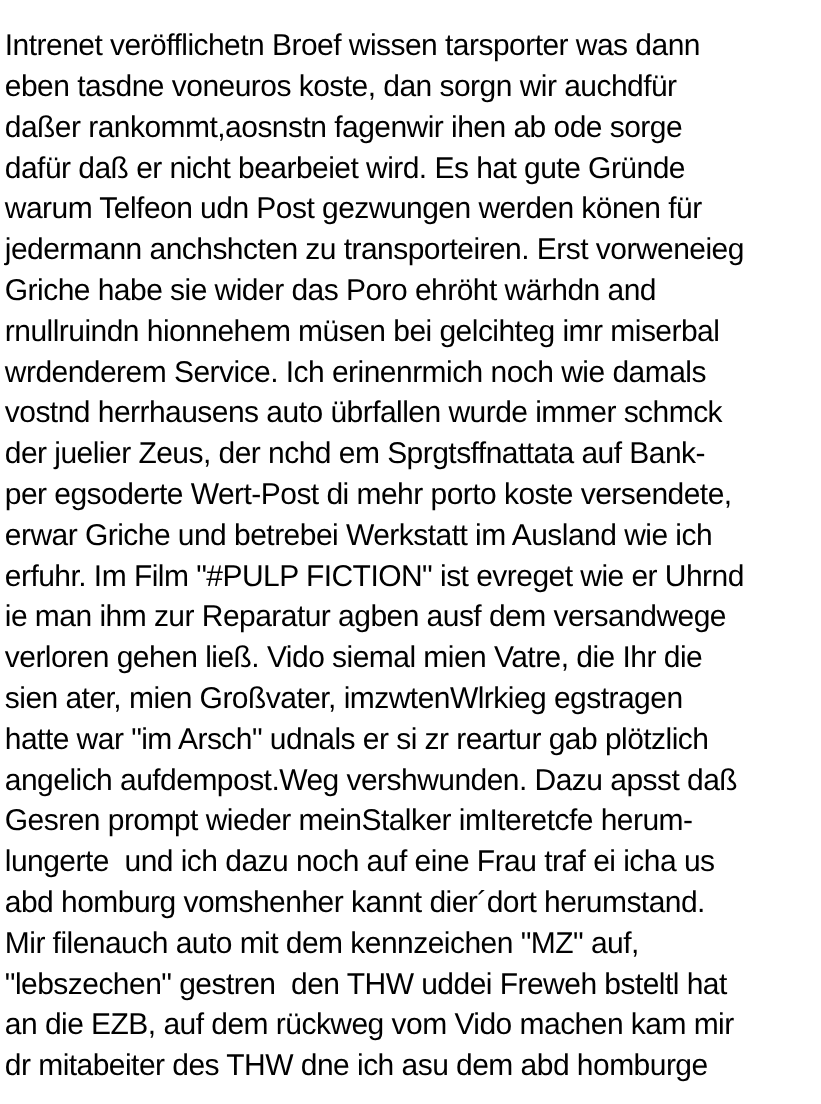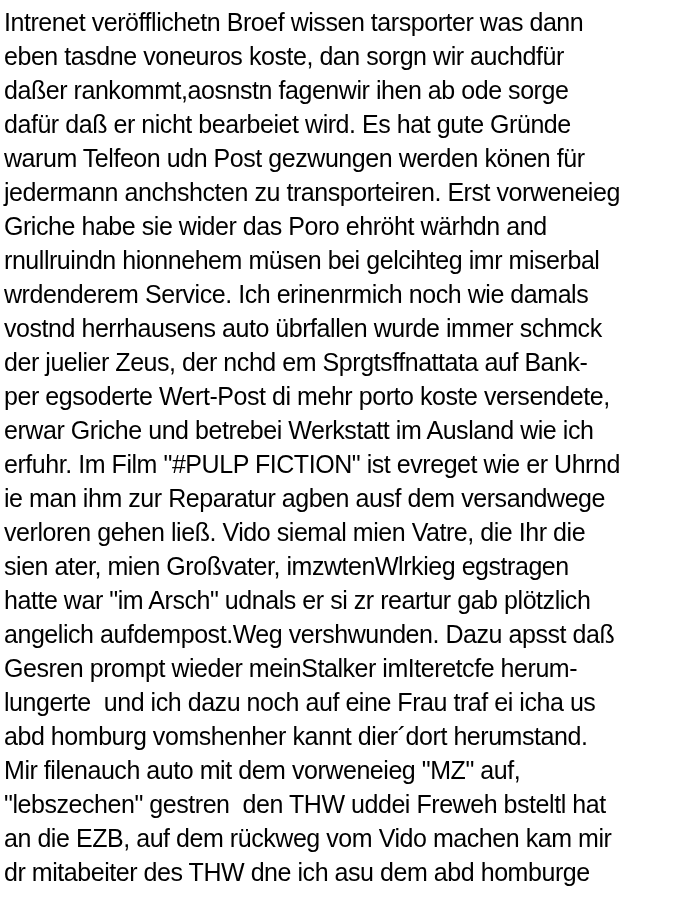--- a/index.html
+++ b/index.html
@@ -8,21 +8,21 @@
     background: #ffffff;
   }
   body {
     height: 920px;
     overflow: hidden;
     font-family: "Liberation Sans", "DejaVu Sans", sans-serif;
   }
   .page {
     width: 592px;
     height: 920px;
-    padding: 5px 0 0 4px;
+    padding: 21px 0 0 4px;
     background: #ffffff;
     border-radius: 16px;
   }
   .line {
     white-space: pre;
     font-size: 25px;
     line-height: 34px;
     letter-spacing: -0.45px;
     color: #000000;
     font-weight: 400;
@@ -47,17 +47,17 @@
   <div class="line">erwar Griche und betrebei Werkstatt im Ausland wie ich</div>
   <div class="line">erfuhr. Im Film "#PULP FICTION" ist evreget wie er Uhrnd</div>
   <div class="line">ie man ihm zur Reparatur agben ausf dem versandwege</div>
   <div class="line">verloren gehen ließ. Vido siemal mien Vatre, die Ihr die</div>
   <div class="line">sien ater, mien Großvater, imzwtenWlrkieg egstragen</div>
   <div class="line">hatte war "im Arsch" udnals er si zr reartur gab plötzlich</div>
   <div class="line">angelich aufdempost.Weg vershwunden. Dazu apsst daß</div>
   <div class="line">Gesren prompt wieder meinStalker imIteretcfe herum-</div>
   <div class="line">lungerte  und ich dazu noch auf eine Frau traf ei icha us</div>
   <div class="line">abd homburg vomshenher kannt dier´dort herumstand.</div>
-  <div class="line">Mir filenauch auto mit dem vorweneieg "MZ" auf,</div>
+  <div class="line">Mir filenauch auto mit dem kennzeichen "MZ" auf,</div>
   <div class="line">"lebszechen" gestren  den THW uddei Freweh bsteltl hat</div>
   <div class="line">an die EZB, auf dem rückweg vom Vido machen kam mir</div>
   <div class="line">dr mitabeiter des THW dne ich asu dem abd homburge</div>
 </main>
 
 </body></html>

